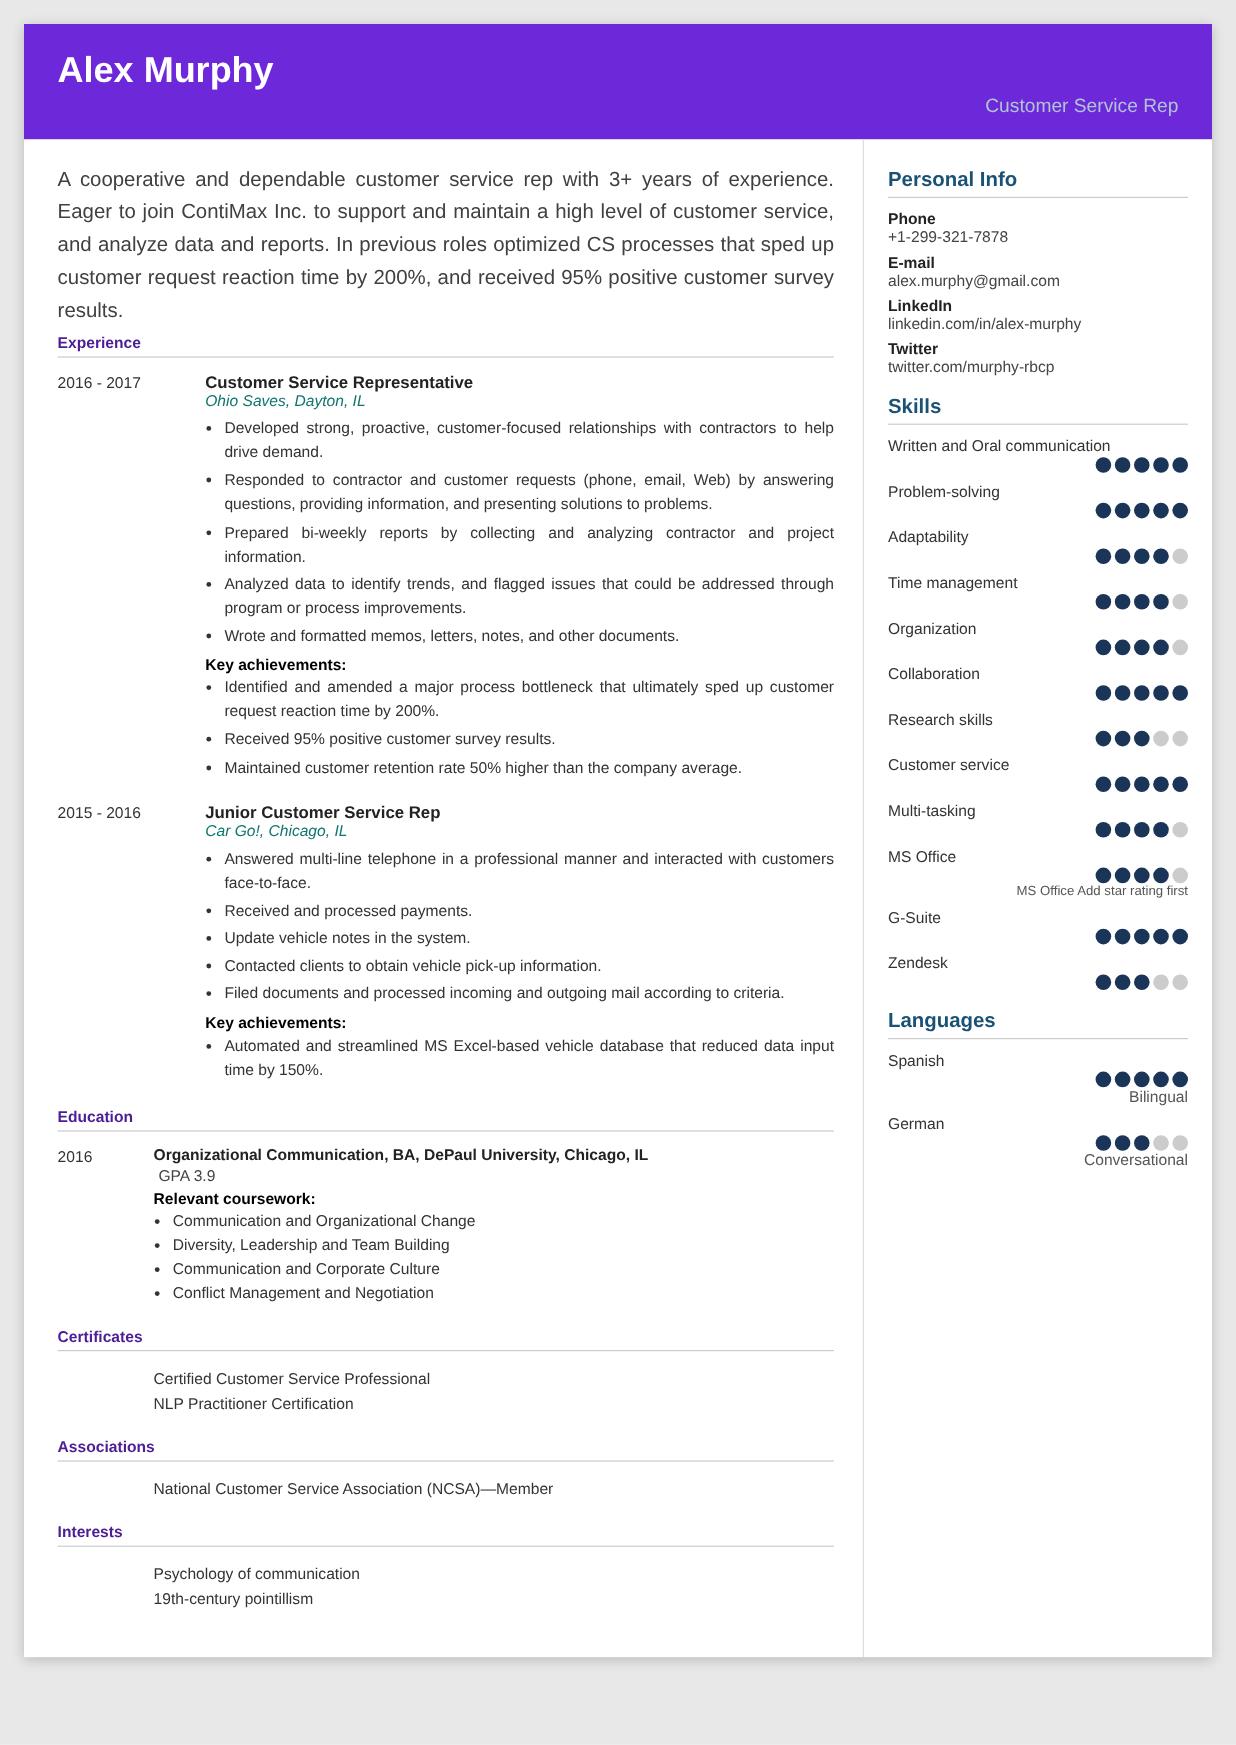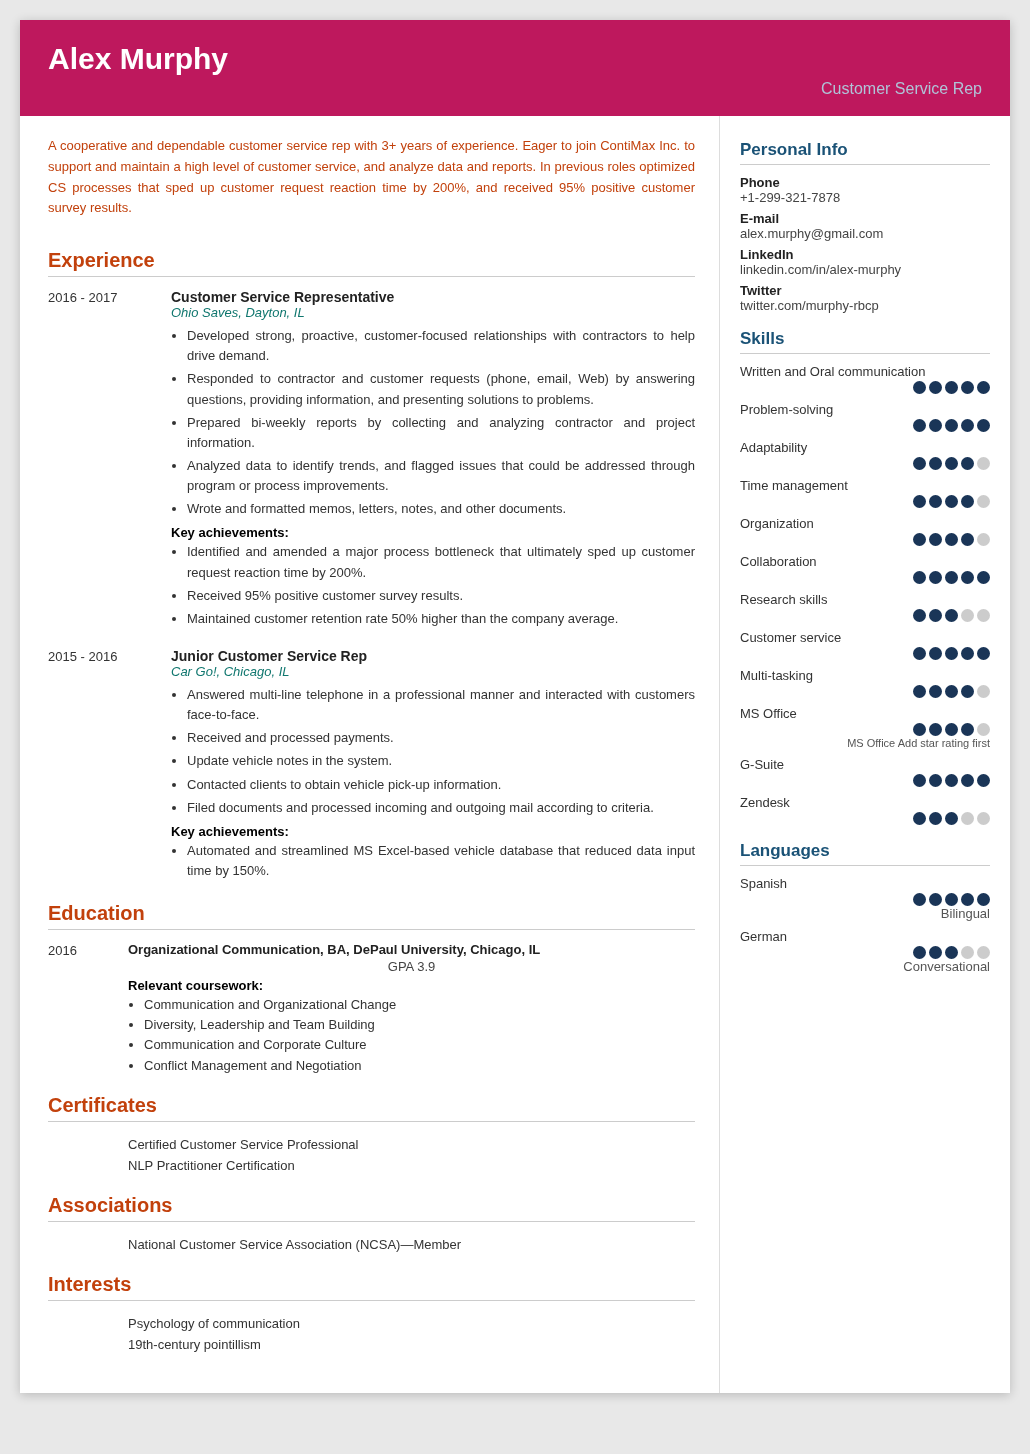--- a/index.html
+++ b/index.html
@@ -11,21 +11,21 @@
       justify-content: center;
       align-items: flex-start;
       padding: 20px;
     }
     .resume {
       width: 990px;
       background: #fff;
       box-shadow: 0 2px 10px rgba(0,0,0,0.2);
     }
     .header {
-      background: #be185d;
+      background: #6d28d9;
       color: #fff;
       padding: 22px 28px 18px 28px;
     }
     .header-name {
       font-size: 30px;
       font-weight: bold;
       color: #fff;
     }
     .header-title {
       font-size: 16px;
@@ -40,30 +40,30 @@
     .left-col {
       flex: 1;
       padding: 20px 24px 20px 28px;
       border-right: 1px solid #ddd;
     }
     .right-col {
       width: 290px;
       padding: 20px 20px 20px 20px;
     }
     .summary {
-      font-size: 13px;
-      color: #c2410c;
+      font-size: 17px;
+      color: #404040;
       line-height: 1.6;
-      margin-bottom: 30px;
+      margin-bottom: 6px;
       text-align: justify;
     }
     .section-title {
-      font-size: 20px;
-      font-weight: bold;
-      color: #c2410c;
+      font-size: 13px;
+      font-weight: bold;
+      color: #4c1d95;
       border-bottom: 1px solid #ccc;
       padding-bottom: 4px;
       margin-bottom: 12px;
       margin-top: 3px;
     }
     .section {
       margin-bottom: 18px;
     }
     .exp-entry {
       display: flex;
@@ -119,22 +119,21 @@
     .edu-body {
       flex: 1;
     }
     .edu-degree {
       font-weight: bold;
       color: #222;
       font-size: 13px;
     }
     .edu-gpa {
       color: #444;
-      margin: 2px 16px;
-      text-align: center;
+      margin: 2px 4px;
     }
     .coursework-label {
       font-weight: bold;
       margin-top: 4px;
       margin-bottom: 2px;
     }
     .edu-body ul {
       padding-left: 16px;
       color: #333;
       line-height: 1.55;

